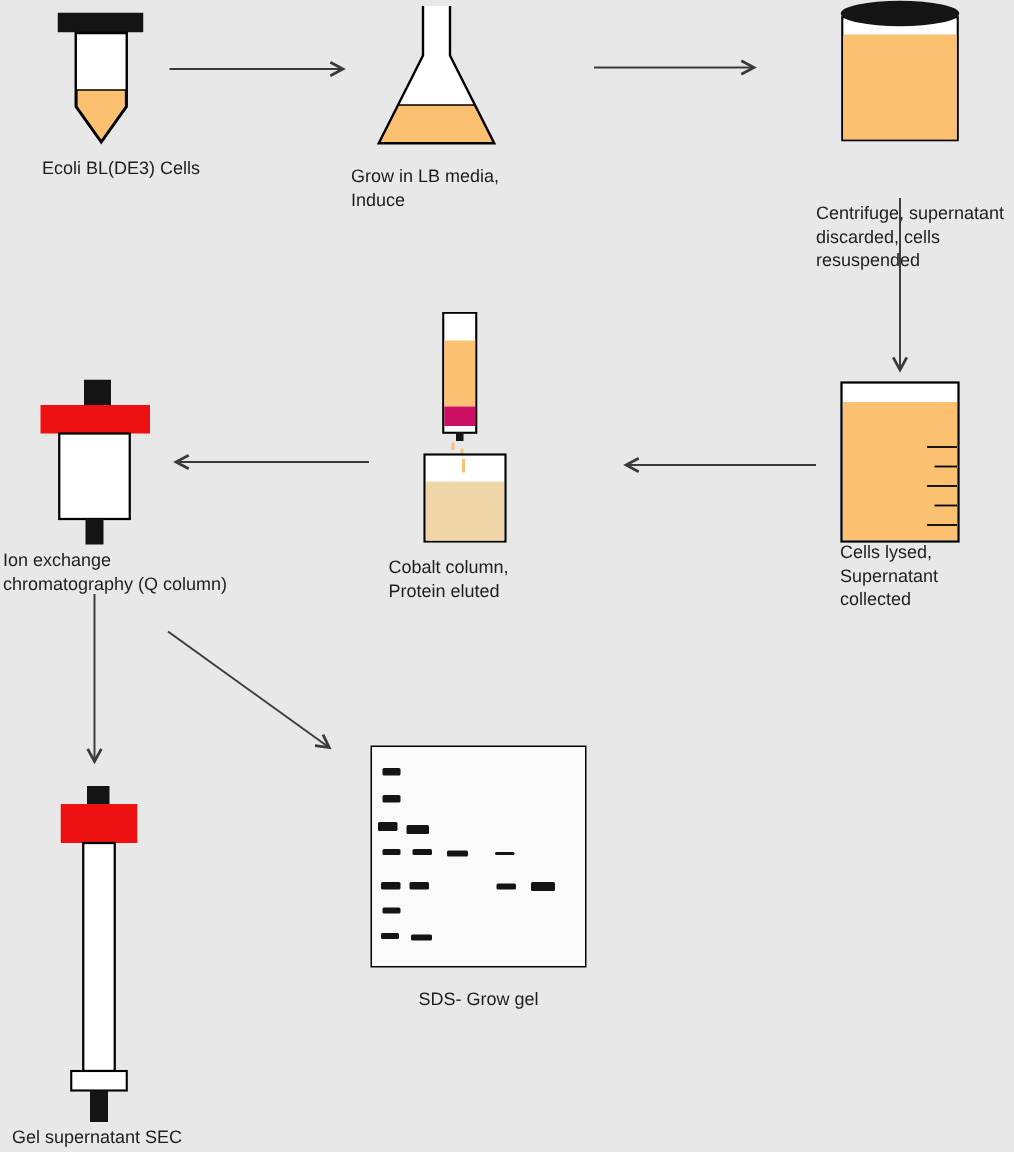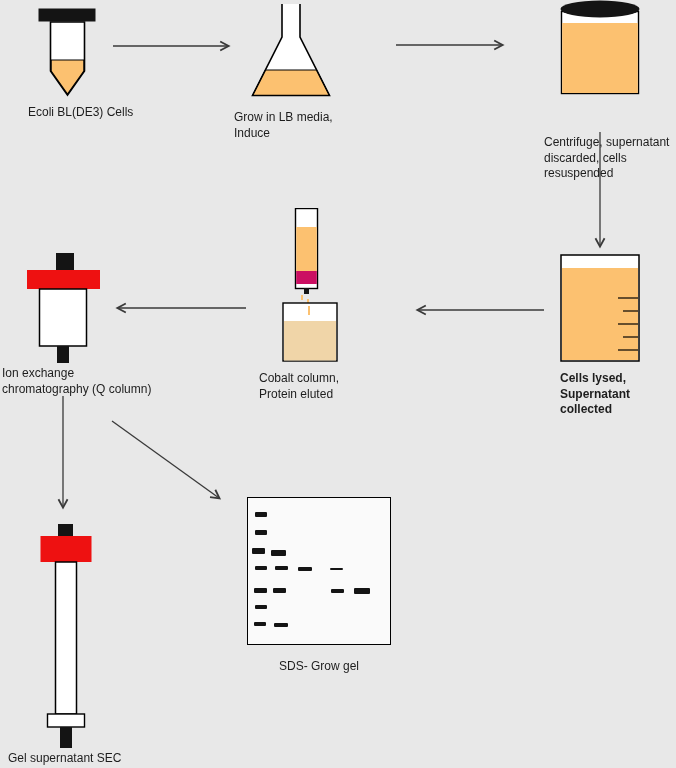--- a/index.html
+++ b/index.html
@@ -146,20 +146,20 @@
     <div class="gel-band" style="left: 6px; top: 124px; width: 12px; height: 4px;"></div>
     <div class="gel-band" style="left: 26px; top: 125px; width: 14px; height: 4px;"></div>
   </div>
 
 <div class="label" style="left:28px;top:105px;">Ecoli BL(DE3) Cells</div>
 <div class="label" style="left:234px;top:110px;">Grow in LB media,
 Induce</div>
 <div class="label" style="left:544px;top:95px;margin-top:40px;">Centrifuge, supernatant
 discarded, cells
 resuspended</div>
-<div class="label" style="left:560px;top:371px;font-weight:bold;">Cells lysed,
+<div class="label" style="left:560px;top:361px;">Cells lysed,
 Supernatant collected</div>
 <div class="label" style="left:259px;top:371px;">Cobalt column,
 Protein eluted</div>
 <div class="label" style="left:2px;top:366px;">Ion exchange
 chromatography (Q column)</div>
 <div class="label" style="left:279px;top:659px;">SDS- Grow gel</div>
 <div class="label" style="left:8px;top:751px;">Gel supernatant SEC</div>
 
 </body></html>

